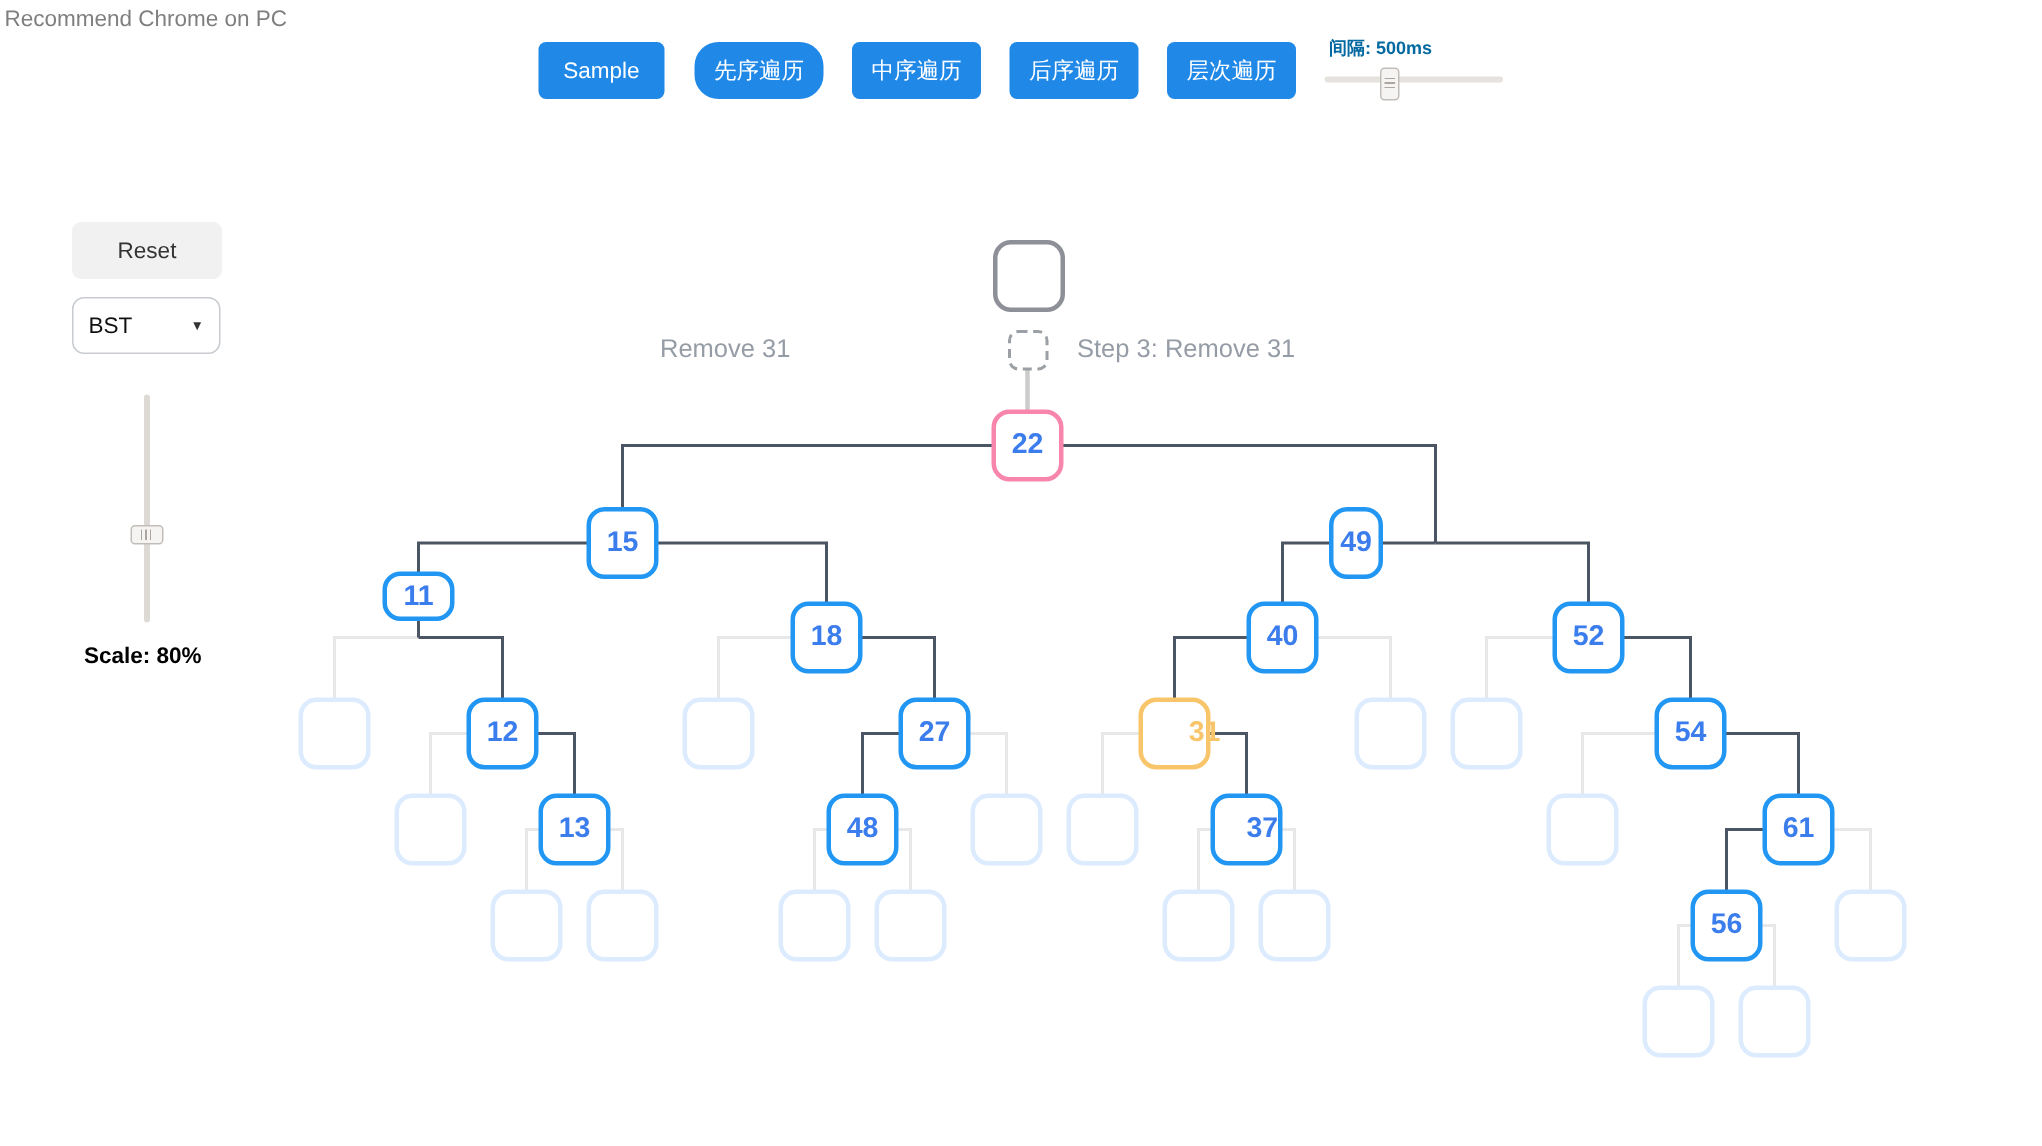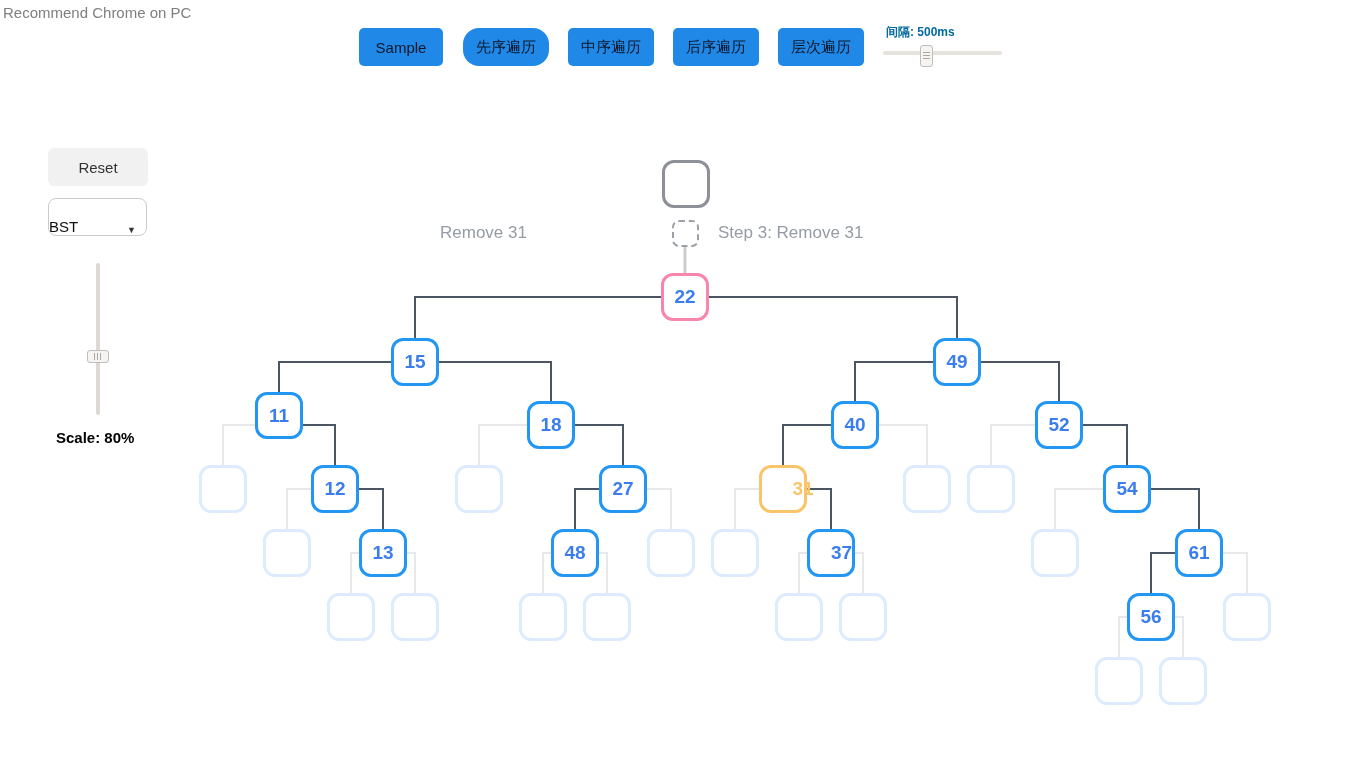--- a/index.html
+++ b/index.html
@@ -2,40 +2,40 @@
 <html><head>
 <meta charset="utf-8">
 <style>
   html,body{margin:0;padding:0;background:#fff;}
   body{width:1361px;height:764px;overflow:hidden;font-family:"Liberation Sans",sans-serif;}
   .app{position:relative;width:1361px;height:764px;background:#fff;}
 
   .top-note{position:absolute;left:3px;top:4px;font-size:15px;color:#7f7f7f;}
 
   .btn{position:absolute;top:28px;height:38px;border:none;border-radius:5px;
-       background:#2089e8;color:#0f172a;font-size:15px;font-family:"Liberation Sans",sans-serif;
+       background:#2089e8;color:#ffffff;font-size:15px;font-family:"Liberation Sans",sans-serif;
        cursor:pointer;padding:0;}
   #btn-sample{left:359px;width:84px;}
   #btn-pre{left:463px;width:86px;border-radius:16px;}
   #btn-in{left:568px;width:86px;}
   #btn-post{left:673px;width:86px;}
   #btn-level{left:778px;width:86px;}
 
   .interval-label{position:absolute;left:886px;top:24px;font-size:12px;font-weight:700;color:#0369a1;}
   .h-track{position:absolute;left:883px;top:51px;width:119px;height:4px;background:#e6e2dd;border-radius:2px;cursor:pointer;}
   .h-thumb{position:absolute;left:920px;top:45px;width:13px;height:22px;background:#f6f4f2;
            border:1px solid #c1beb9;border-radius:3px;box-sizing:border-box;cursor:pointer;
            display:flex;align-items:center;justify-content:center;}
   .grip-h{width:7px;height:8px;background:repeating-linear-gradient(to bottom,#aaa7a2 0 1px,transparent 1px 3px);}
 
   .reset-btn{position:absolute;left:48px;top:148px;width:100px;height:38px;border:none;border-radius:6px;
              background:#f1f1f1;color:#333;font-size:15px;font-family:"Liberation Sans",sans-serif;cursor:pointer;}
   .select{position:absolute;left:48px;top:198px;width:99px;height:38px;box-sizing:border-box;
-          border:1px solid #c8ccd0;border-radius:8px;background:#fff;display:flex;align-items:flex-end;
-          padding:0 10px 0 0;font-size:15px;color:#111;cursor:pointer;}
+          border:1px solid #c8ccd0;border-radius:8px;background:#fff;display:flex;align-items:center;
+          padding:0 10px 0 10px;font-size:15px;color:#111;cursor:pointer;}
   .select .caret{margin-left:auto;font-size:9px;color:#333;}
 
   .v-track{position:absolute;left:96px;top:263px;width:4px;height:152px;background:#ddd9d4;border-radius:2px;cursor:pointer;}
   .v-thumb{position:absolute;left:87px;top:350px;width:22px;height:13px;background:#f6f4f2;
            border:1px solid #c1beb9;border-radius:3px;box-sizing:border-box;cursor:pointer;
            display:flex;align-items:center;justify-content:center;}
   .grip-v{width:8px;height:7px;background:repeating-linear-gradient(to right,#aaa7a2 0 1px,transparent 1px 3px);}
   .scale-label{position:absolute;left:56px;top:429px;font-size:15px;font-weight:700;color:#000;}
 
   .stage{position:absolute;left:0;top:0;width:1361px;height:764px;}
@@ -122,22 +122,22 @@
         <path d="M 623 489 L 575 489 L 575 553" fill="none" stroke="#4b5563" stroke-width="2"></path>
         <path d="M 783 489 L 831 489 L 831 553" fill="none" stroke="#4b5563" stroke-width="2"></path>
         <path d="M 1127 489 L 1199 489 L 1199 553" fill="none" stroke="#4b5563" stroke-width="2"></path>
         <path d="M 1199 553 L 1151 553 L 1151 617" fill="none" stroke="#4b5563" stroke-width="2"></path>
       </svg>
     <div class="nodes" id="nodes">
         <div class="node kind-pending" style="left: 662px; top: 160px; width: 48px; height: 48px;"></div>
         <div class="node kind-dashed" style="left: 671.5px; top: 219.5px; width: 27px; height: 27px;"></div>
         <div class="node kind-removed" style="left: 661px; top: 273px; width: 48px; height: 48px;">22</div>
         <div class="node kind-normal" style="left: 391px; top: 338px; width: 48px; height: 48px;">15</div>
-        <div class="node kind-normal" style="left: 933px; top: 338px; width: 48px; height: 48px;">49</div>
-        <div class="node kind-normal" style="left: 255px; top: 392px; width: 48px; height: 47px;">11</div>
+        <div class="node kind-normal" style="left: 886px; top: 338px; width: 36px; height: 48px;">49</div>
+        <div class="node kind-normal" style="left: 255px; top: 381px; width: 48px; height: 33px;">11</div>
         <div class="node kind-normal" style="left: 527px; top: 401px; width: 48px; height: 48px;">18</div>
         <div class="node kind-normal" style="left: 831px; top: 401px; width: 48px; height: 48px;">40</div>
         <div class="node kind-normal" style="left: 1035px; top: 401px; width: 48px; height: 48px;">52</div>
         <div class="node kind-ghost" style="left: 199px; top: 465px; width: 48px; height: 48px;"></div>
         <div class="node kind-normal" style="left: 311px; top: 465px; width: 48px; height: 48px;">12</div>
         <div class="node kind-ghost" style="left: 455px; top: 465px; width: 48px; height: 48px;"></div>
         <div class="node kind-normal" style="left: 599px; top: 465px; width: 48px; height: 48px;">27</div>
         <div class="node kind-current" style="left: 759px; top: 465px; width: 48px; height: 48px;">31</div>
         <div class="node kind-ghost" style="left: 903px; top: 465px; width: 48px; height: 48px;"></div>
         <div class="node kind-ghost" style="left: 967px; top: 465px; width: 48px; height: 48px;"></div>

